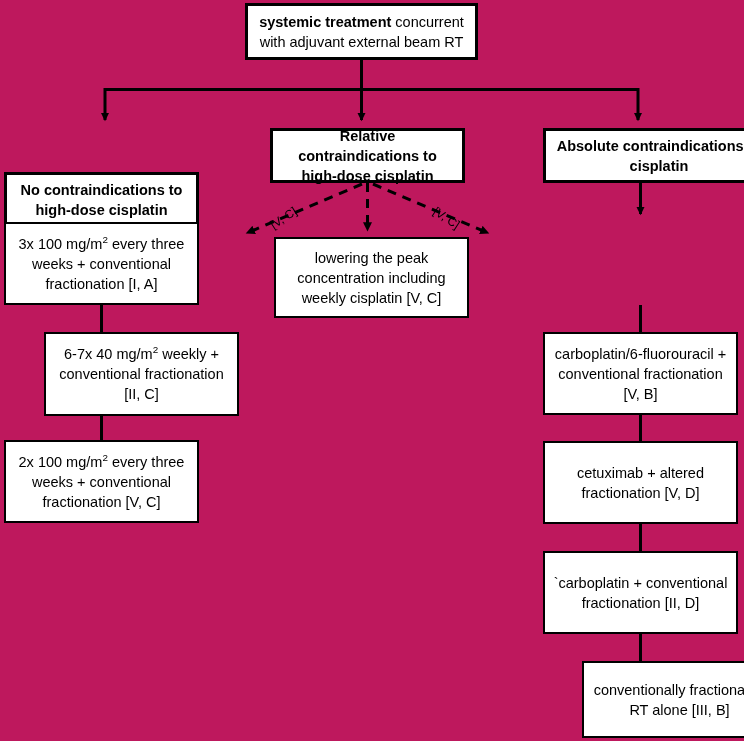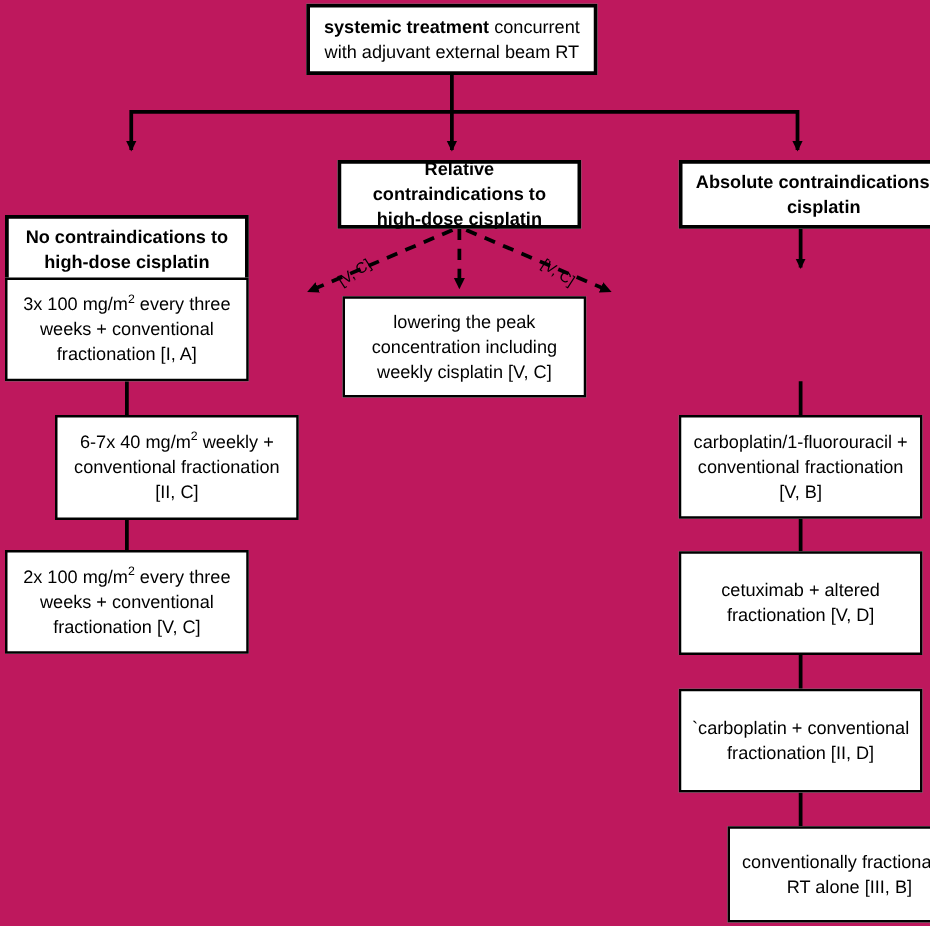--- a/index.html
+++ b/index.html
@@ -110,21 +110,21 @@
   </div>
   <div class="node thin" style="left: 4px; top: 440px; width: 195px; height: 83px;">
     <span class="txt">2x 100 mg/m<sup>2</sup> every three weeks + conventional fractionation [V, C]</span>
   </div>
 
   <div class="node thin" style="left: 274px; top: 237px; width: 195px; height: 81px;">
     <span class="txt">lowering the peak concentration including weekly cisplatin [V, C]</span>
   </div>
 
   <div class="node thin" style="left: 543px; top: 332px; width: 195px; height: 83px;">
-    <span class="txt">carboplatin/1-fluorouracil + conventional fractionation [V, B]</span>
+    <span class="txt">carboplatin/6-fluorouracil + conventional fractionation [V, B]</span>
   </div>
   <div class="node thin" style="left: 543px; top: 441px; width: 195px; height: 83px;">
     <span class="txt">cetuximab + altered fractionation [V, D]</span>
   </div>
   <div class="node thin" style="left: 543px; top: 551px; width: 195px; height: 83px; justify-content: flex-end;">
     <span class="txt">`carboplatin + conventional fractionation [II, D]</span>
   </div>
   <div class="node thin" style="left: 543px; top: 661px; width: 195px; height: 77px; margin-left: 39px;">
     <span class="txt">conventionally fractionated RT alone [III, B]</span>
   </div>

